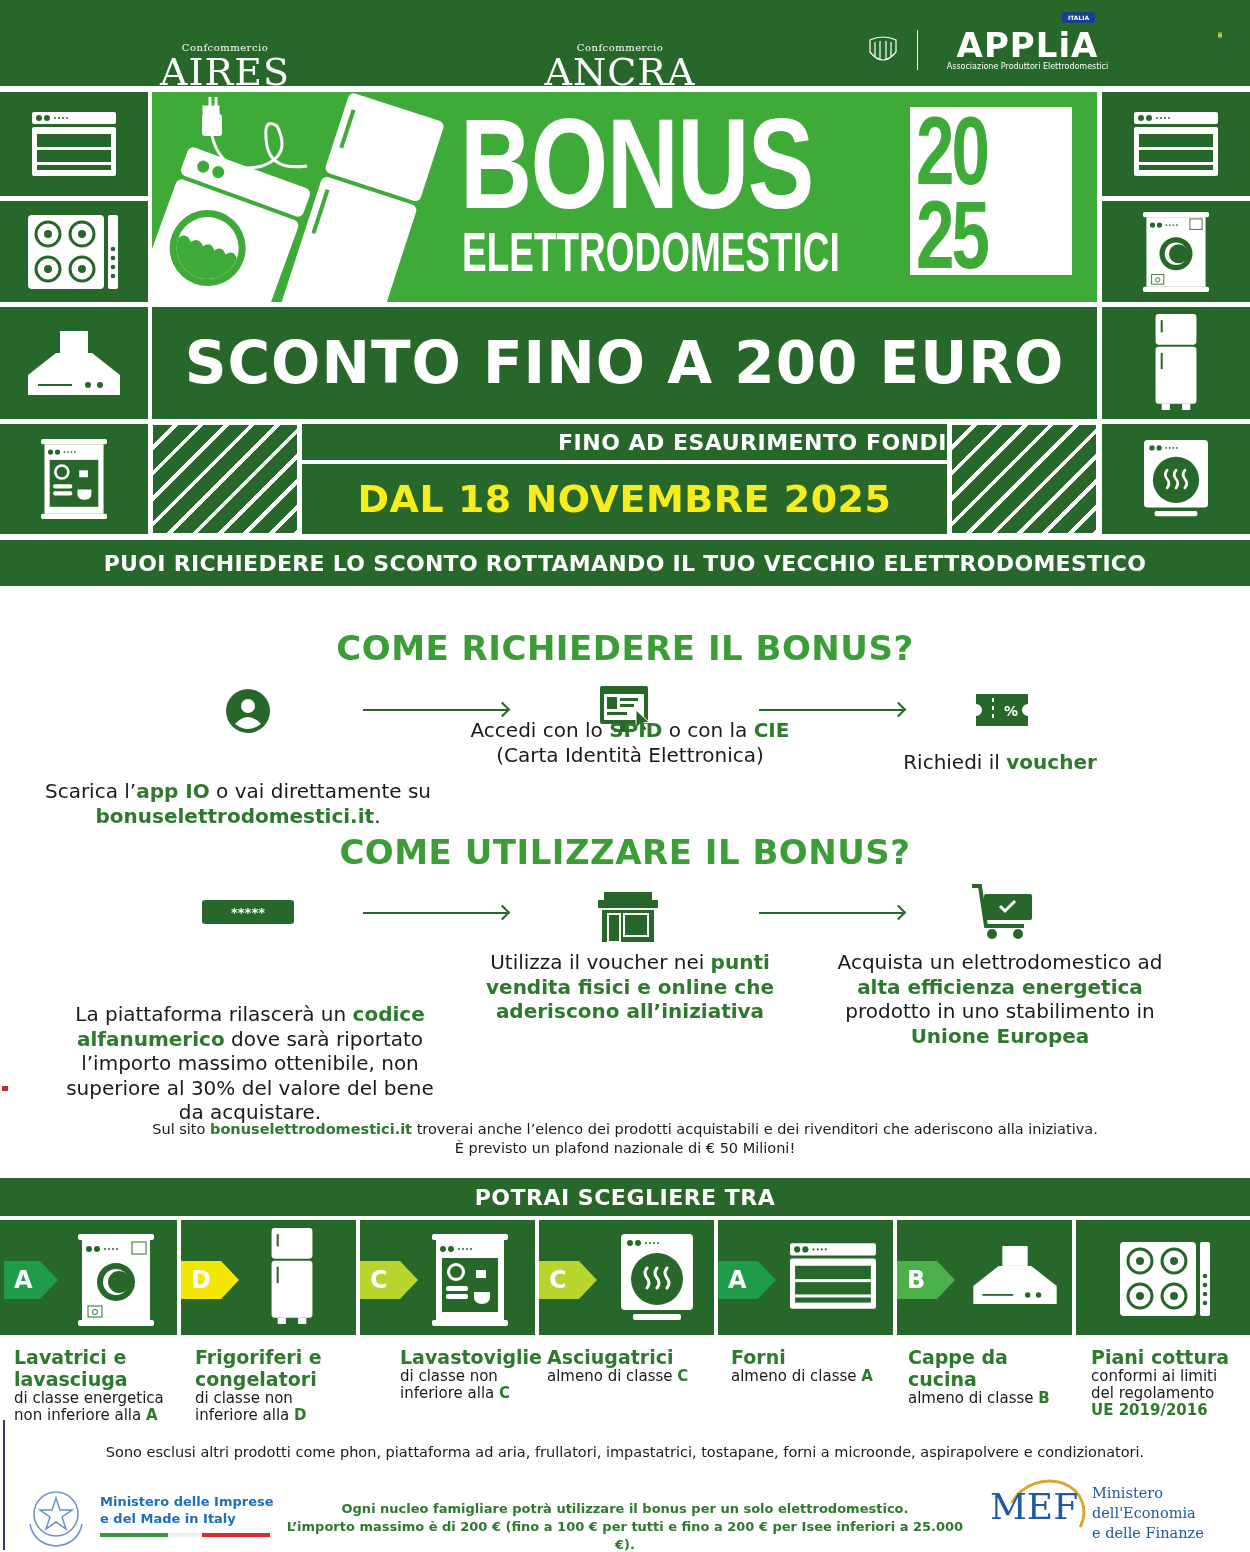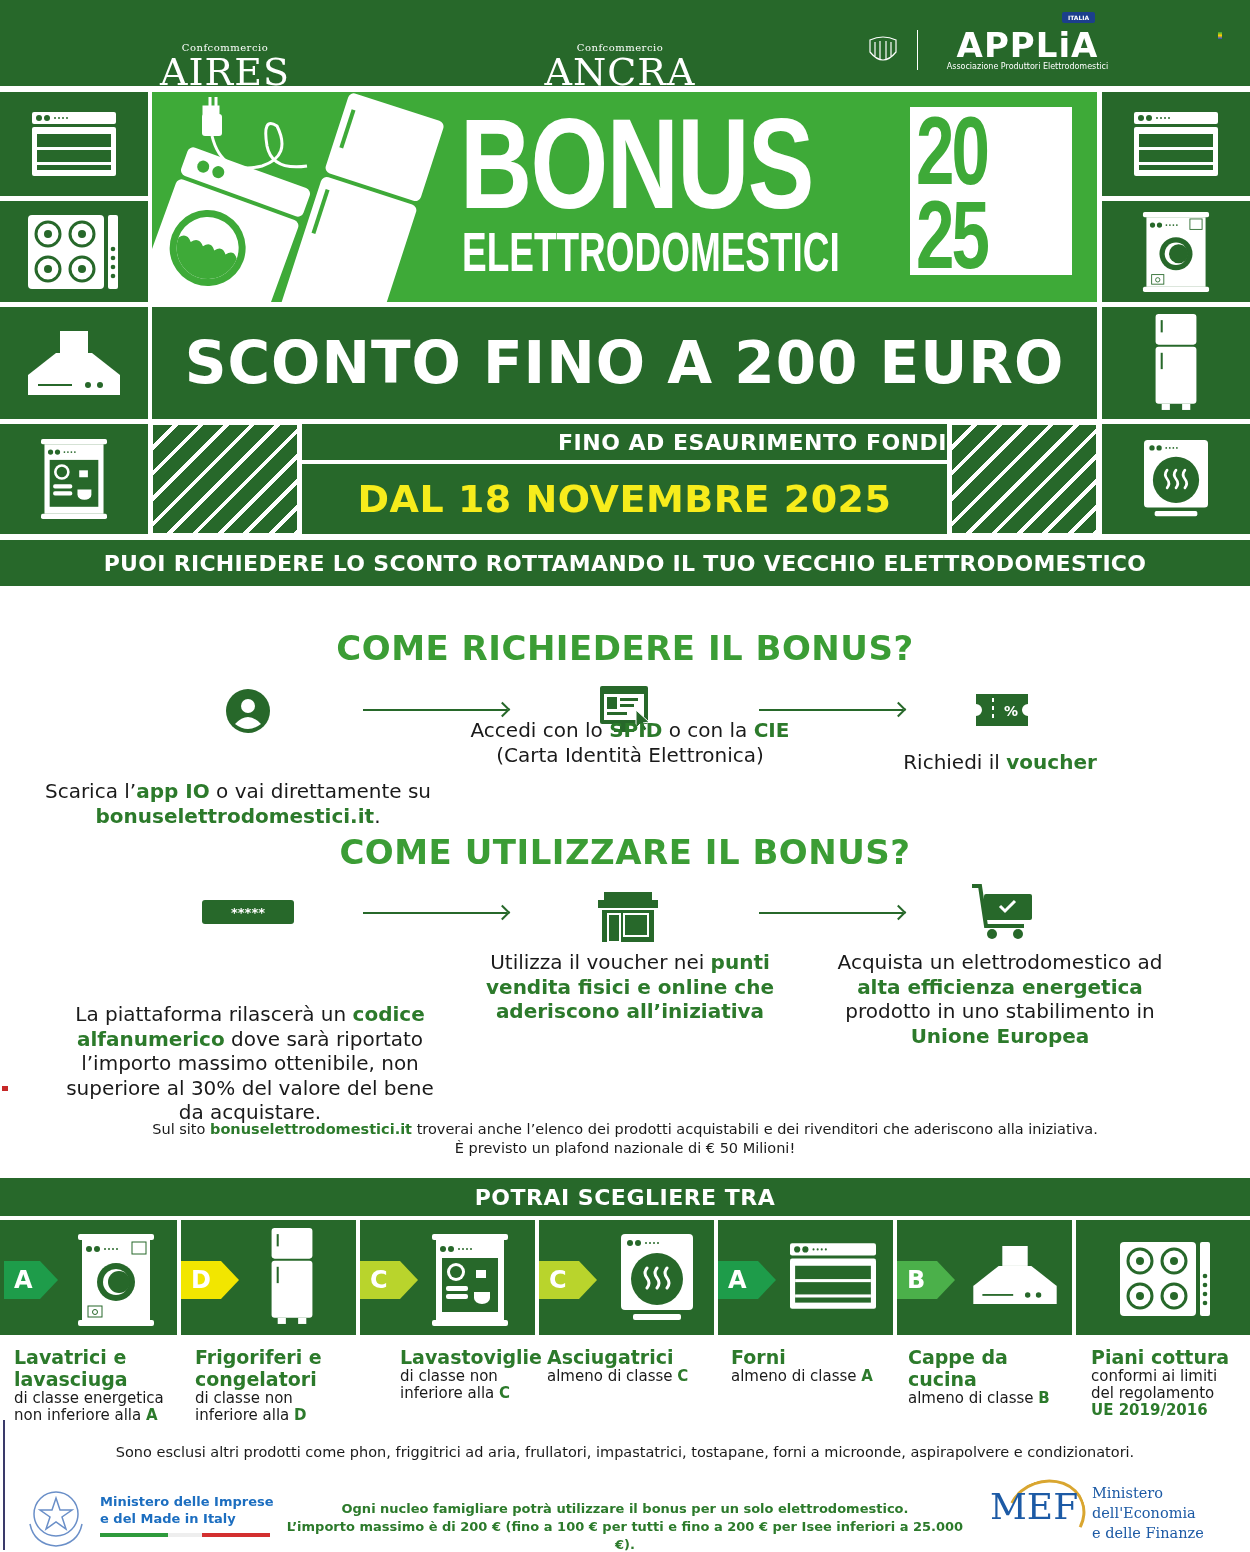--- a/index.html
+++ b/index.html
@@ -446,21 +446,21 @@
 </div>
 <div class="prod-label" style="left:908px; width:160px;">
   <span class="pt">Cappe da cucina</span><span>almeno di classe </span><b class="hl">B</b>
 </div>
 <div class="prod-label" style="left:1091px; width:150px;">
   <span class="pt">Piani cottura</span><span>conformi ai limiti del regolamento </span><b class="hl">UE 2019/2016</b>
 </div>
 
 <div id="left-line"></div>
 
-<div id="excl">Sono esclusi altri prodotti come phon, friggitrici ad aria, frullatori, impastatrici, tostapane, forni a microonde, aspirapolvere e condizionatori.</div>
+<div id="excl">Sono esclusi altri prodotti come phon, piattaforma ad aria, frullatori, impastatrici, tostapane, forni a microonde, aspirapolvere e condizionatori.</div>
 
 <svg id="mimit" width="68" height="66" viewBox="0 0 68 66">
   <g fill="none" stroke="#6a8fc8" stroke-width="1.5">
     <circle cx="34" cy="30" r="22"></circle>
     <polygon points="34,14 38,26 50,26 40,33 44,45 34,38 24,45 28,33 18,26 30,26"></polygon>
     <path d="M8 40 q4 20 26 22 q22 -2 26 -22"></path>
   </g>
 </svg>
 <div id="mimit-text">
   <span>Ministero delle Imprese e del Made in Italy</span>

